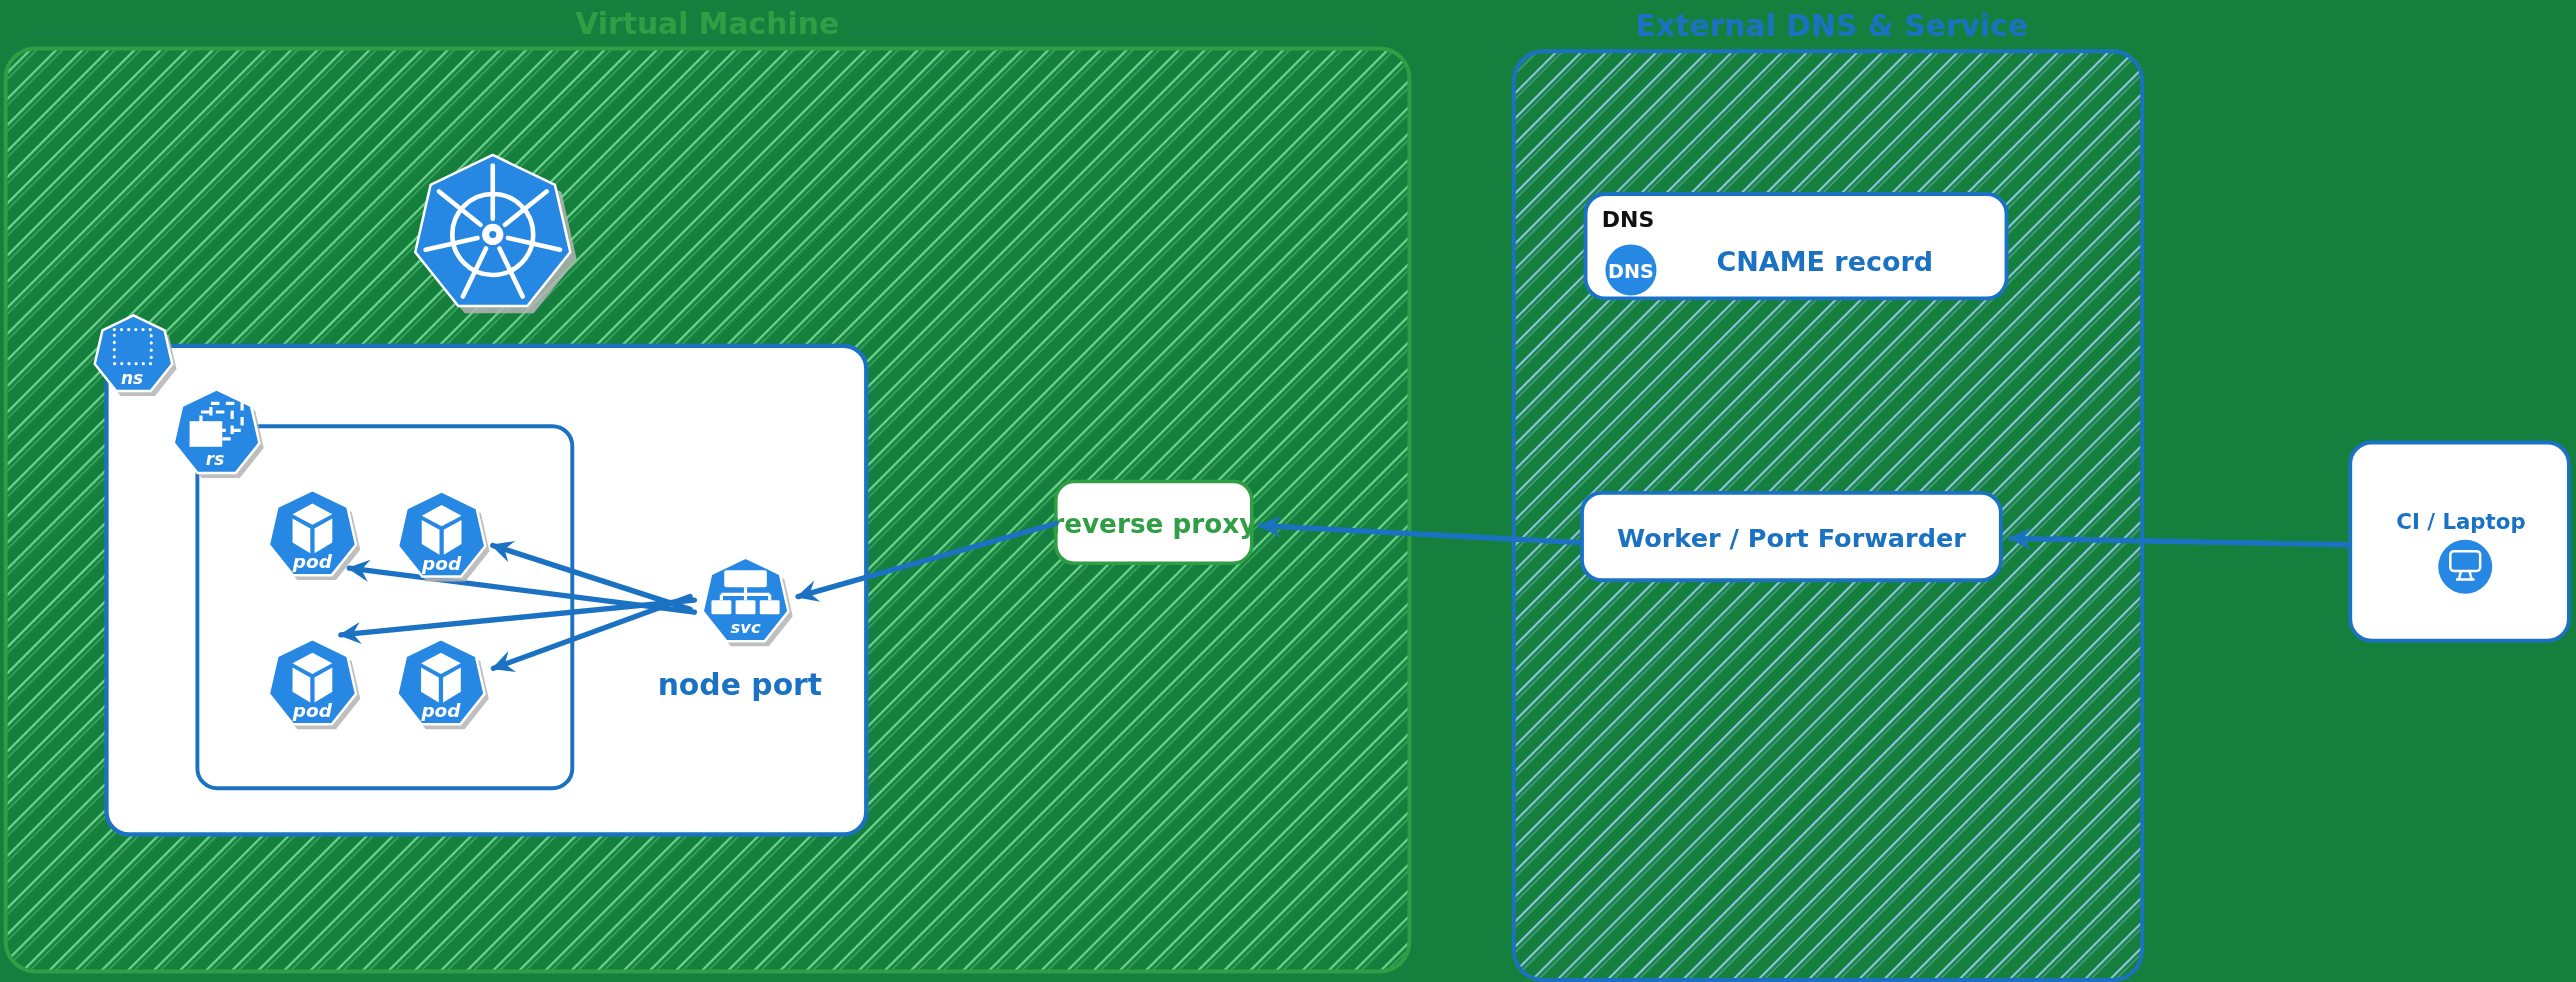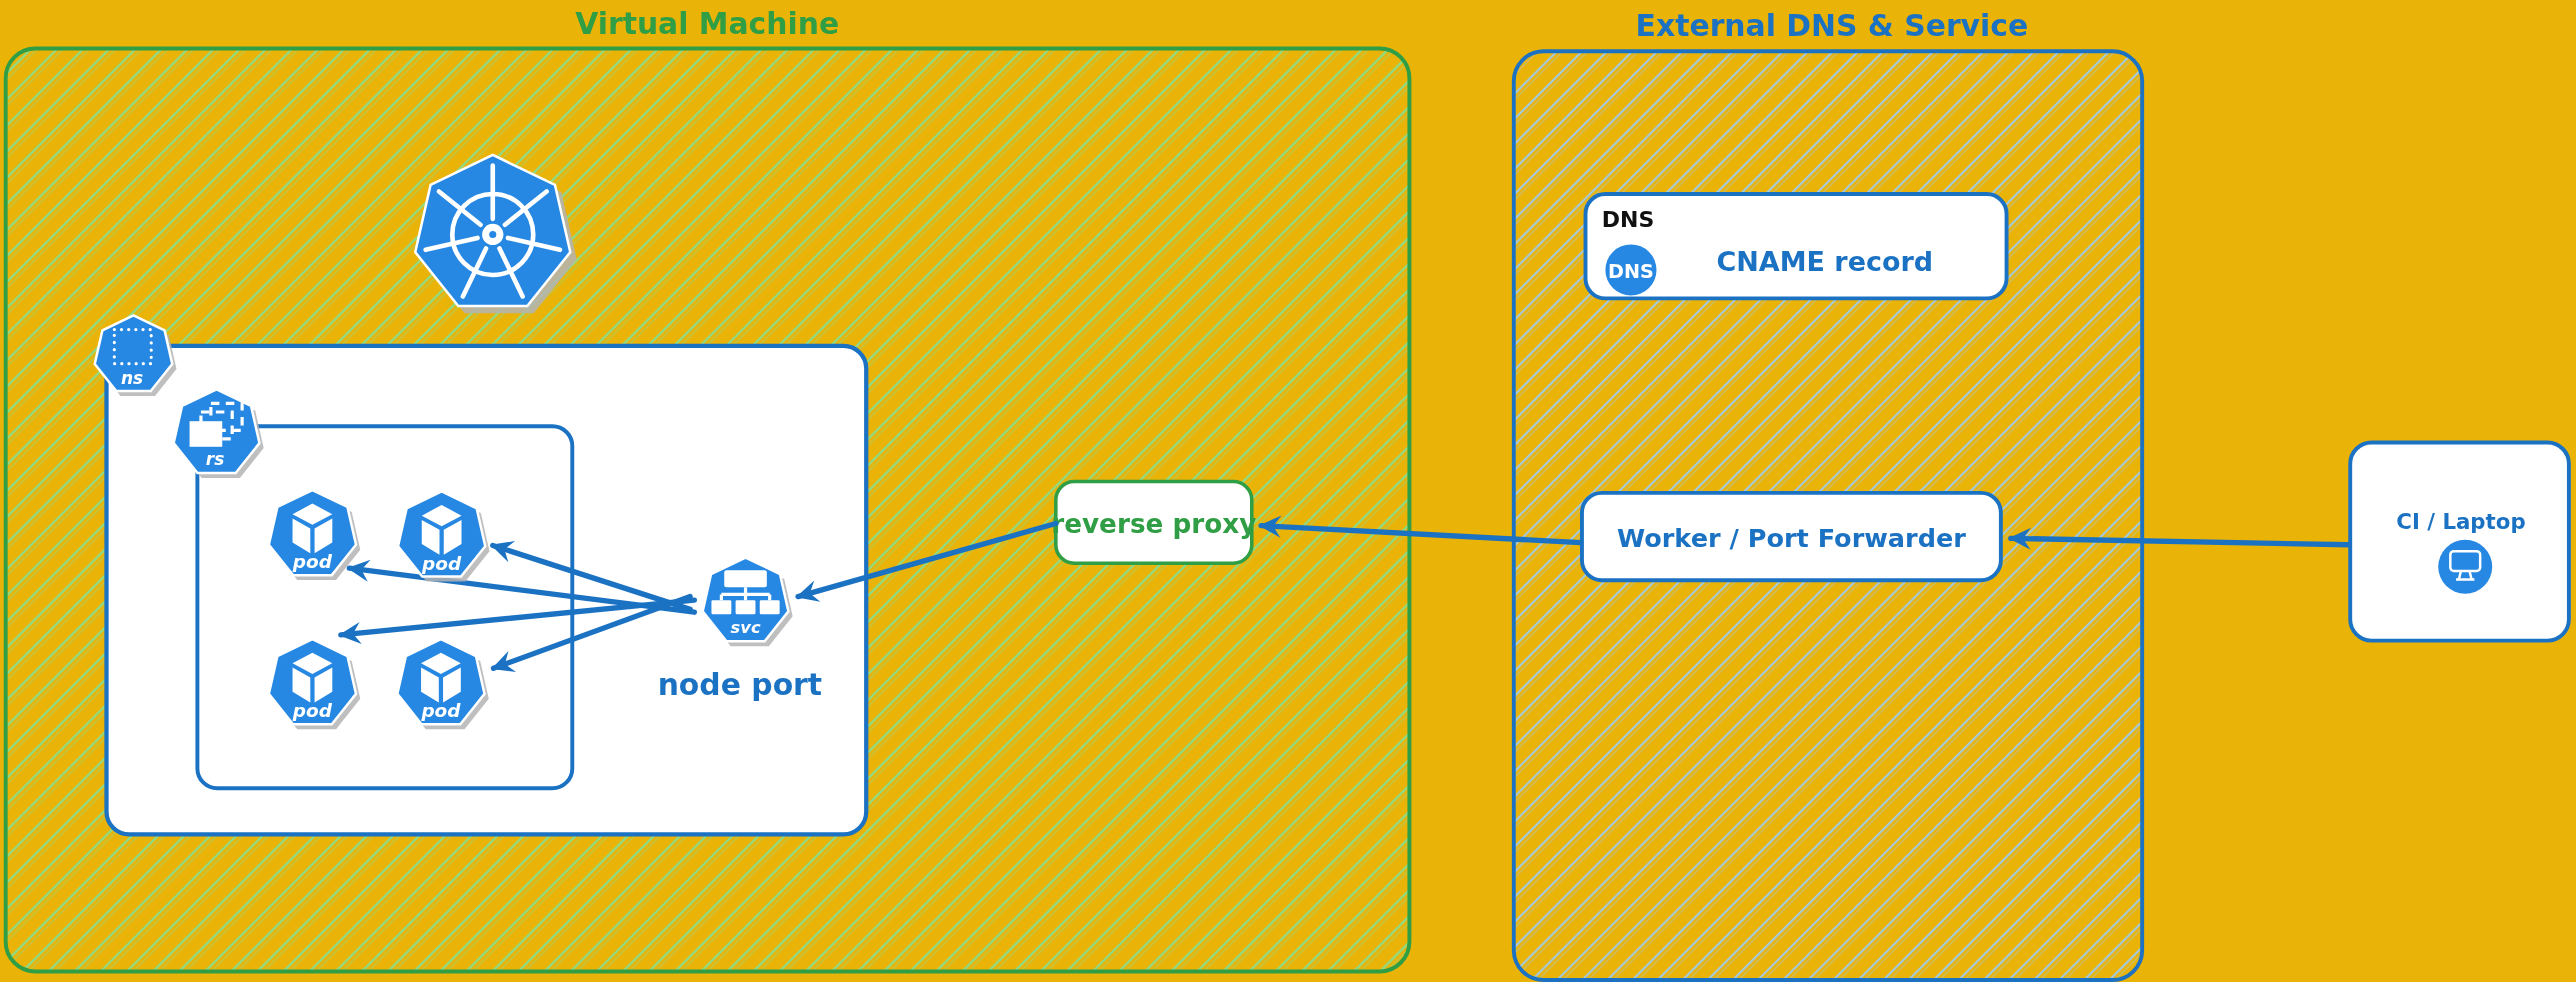--- a/index.html
+++ b/index.html
@@ -1,20 +1,20 @@
 <!DOCTYPE html>
 <html style="--green: #2f9e44; --green_hatch: #7ee39b; --blue: #1b72c3; --blue_hatch: #9bccf5; --icon_blue: #2788e3; --shadow_gray: #b4b4b4; --ink: #111111; --white: #ffffff;font-size:11.4px"><head>
 <meta charset="utf-8">
 <style>
   :root{
     --green:#2f9e44; --green_hatch:#7ee39b; --blue:#1b72c3; --blue_hatch:#9bccf5;
     --icon_blue:#2788e3; --shadow_gray:#b4b4b4; --ink:#111111; --white:#ffffff;
   }
   html,body{margin:0;padding:0;background:#fff;}
-  .stage{position:relative;width:2576px;height:983px;background:#eab308;overflow:hidden;}
+  .stage{position:relative;width:2576px;height:983px;background:#15803d;overflow:hidden;}
   svg{display:block}
   .t{font-family:"DejaVu Sans",sans-serif;font-weight:600;}
   .tc{text-anchor:middle;}
   .t-green{fill:var(--green);} .t-blue{fill:var(--blue);} .t-ink{fill:var(--ink);} .t-white{fill:#fff;}
   .container-green{fill:url(#hatchGreen);stroke:var(--green);stroke-width:5.5;}
   .container-blue{fill:url(#hatchBlue);stroke:var(--blue);stroke-width:5.5;}
   .box-blue{fill:#fff;stroke:var(--blue);stroke-width:6;}
   .box-blue-thin{fill:#fff;stroke:var(--blue);stroke-width:5.5;}
   .box-green{fill:#fff;stroke:var(--green);stroke-width:5;}
   .hg{fill:var(--green_hatch);opacity:.85;} .hg2{fill:var(--green_hatch);opacity:.45;}

